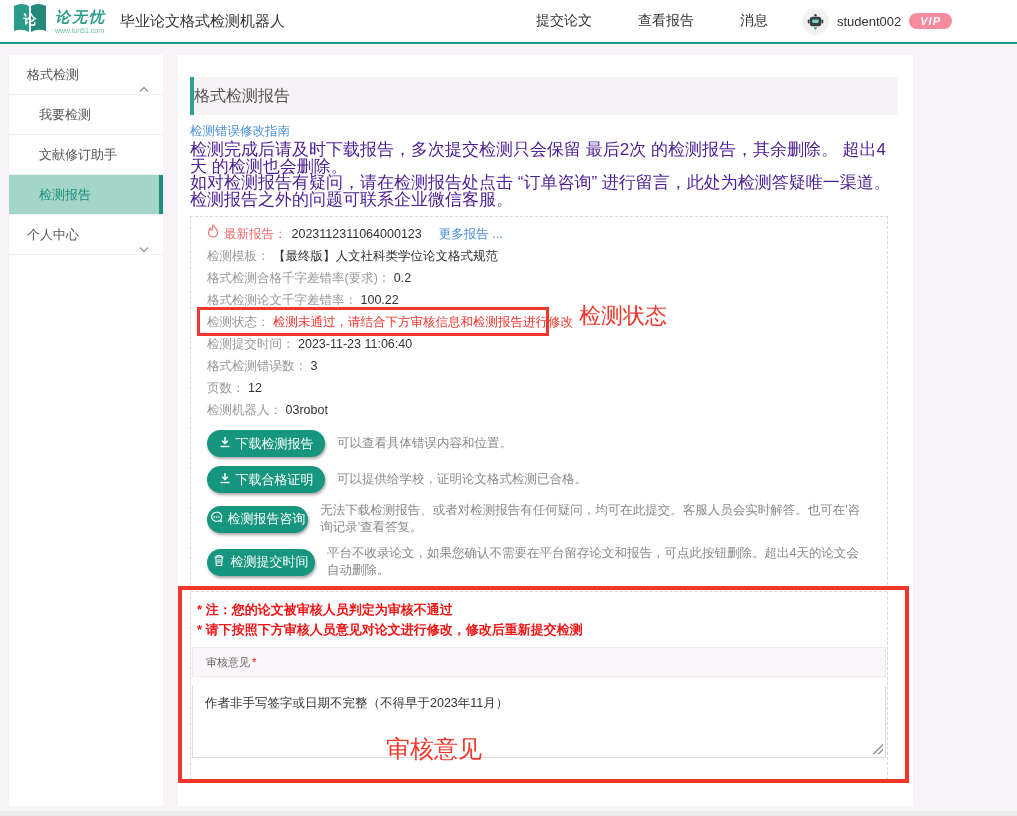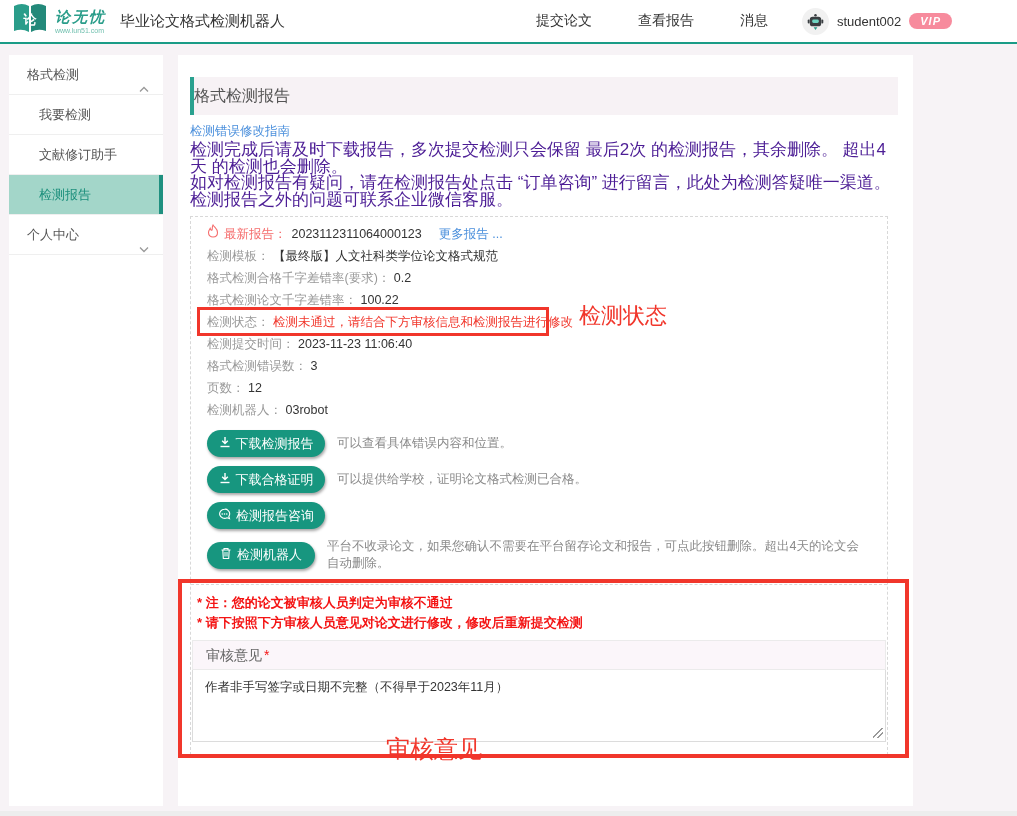--- a/index.html
+++ b/index.html
@@ -91,24 +91,24 @@
     color:#fff; font-size:13px; display:inline-flex; align-items:center; justify-content:center;
     gap:5px; cursor:pointer; box-shadow:1px 2px 3px rgba(0,0,0,.35);
     font-family:"Liberation Sans","DejaVu Sans",sans-serif;
   }
   .action-desc { margin-left:12px; font-size:12.5px; color:#8a8a8a; }
 
   .review-section { position:relative; border-top:1px dashed #d8d8d8; padding:8px 0 12px; }
   .review-note { font-size:13px; font-weight:bold; color:#f41414; line-height:20px; padding:0 6px; }
   .review-label-bar {
     margin:7px 1px 0; height:30px; line-height:28px; background:#fbf6fa;
-    border:1px solid #ebebeb; padding-left:13px; font-size:14px; color:#666;
+    border:1px solid #ebebeb; padding-left:13px; font-size:11px; color:#666;
   }
   .req-star { color:#f41414; margin-left:2px; }
-  .ta-wrap { position:relative; margin:0 1px; }
+  .ta-wrap { position:relative; margin:9px 1px; }
   .review-ta {
     width:100%; height:72px; border:1px solid #dcdcdc; border-top:none; resize:none;
     padding:9px 12px; font-size:12.5px; color:#333; outline:none;
     font-family:"Liberation Sans","DejaVu Sans",sans-serif; display:block; background:#fff;
   }
   .resize-handle {
     position:absolute; right:3px; bottom:4px; width:10px; height:10px; cursor:nwse-resize;
     background:
       linear-gradient(135deg, transparent 0 45%, #999 45% 55%, transparent 55% 100%),
       linear-gradient(135deg, transparent 0 70%, #999 70% 80%, transparent 80% 100%);
@@ -280,30 +280,31 @@
             <span class="icon-svg">
               <svg width="13" height="13" viewBox="0 0 13 13">
                   <path d="M6.5 1.2 a5 4.6 0 1 0 2.6 8.6 l2.4 .8 l-.7 -2.2 a4.6 4.6 0 0 0 -4.3 -7.2 Z" fill="none" stroke="#fff" stroke-width="1.1"></path>
                   <circle cx="4.2" cy="6" r=".8" fill="#fff"></circle>
                   <circle cx="6.5" cy="6" r=".8" fill="#fff"></circle>
                   <circle cx="8.8" cy="6" r=".8" fill="#fff"></circle>
                 </svg>
             </span>
             <span>检测报告咨询</span>
           </button>
+          <span class="action-desc">无法下载检测报告、或者对检测报告有任何疑问，均可在此提交。客服人员会实时解答。也可在'咨询记录'查看答复。</span>
         </div>
         <div class="action-row">
           <button class="t-btn">
             <span class="icon-svg">
               <svg width="12" height="13" viewBox="0 0 12 13">
                   <path d="M1.5 3 L10.5 3 M4 3 L4 1.5 L8 1.5 L8 3 M2.8 3 L3.3 11.5 L8.7 11.5 L9.2 3" fill="none" stroke="#fff" stroke-width="1.1"></path>
                   <path d="M5 5 L5 9.5 M7 5 L7 9.5" stroke="#fff" stroke-width="1"></path>
                 </svg>
             </span>
-            <span>检测机器人</span>
+            <span>检测提交时间</span>
           </button>
           <span class="action-desc">平台不收录论文，如果您确认不需要在平台留存论文和报告，可点此按钮删除。超出4天的论文会自动删除。</span>
         </div>
       </div>
 
       <div class="review-section">
         <div class="review-note">* 注：您的论文被审核人员判定为审核不通过</div>
         <div class="review-note">* 请下按照下方审核人员意见对论文进行修改，修改后重新提交检测</div>
         <div class="review-label-bar">
           <span>审核意见</span><span class="req-star">*</span>

